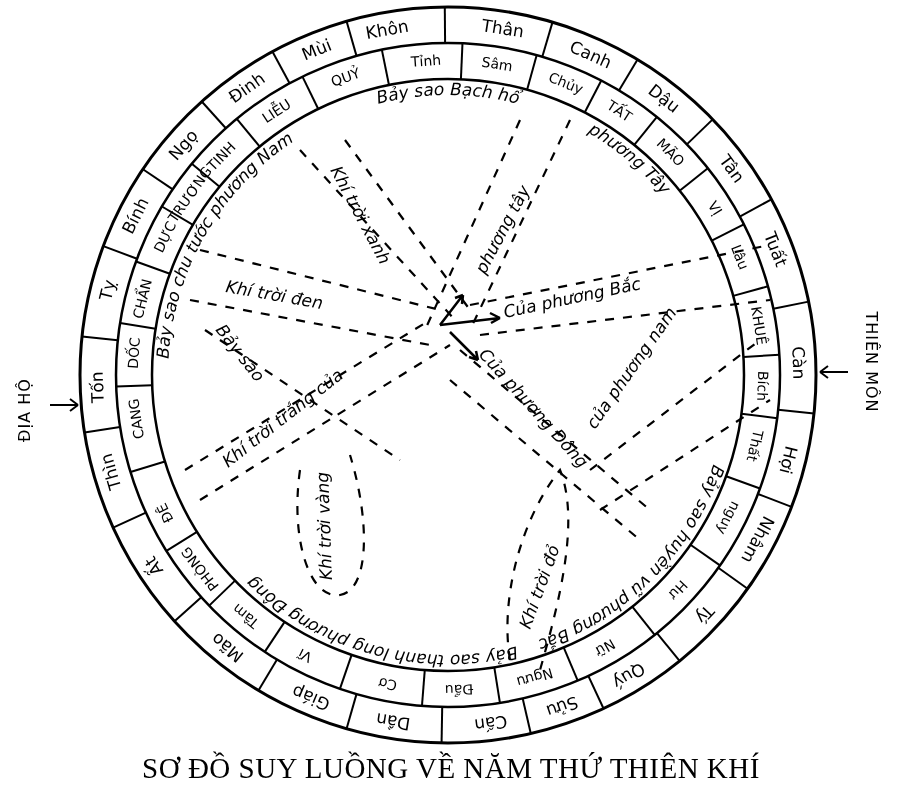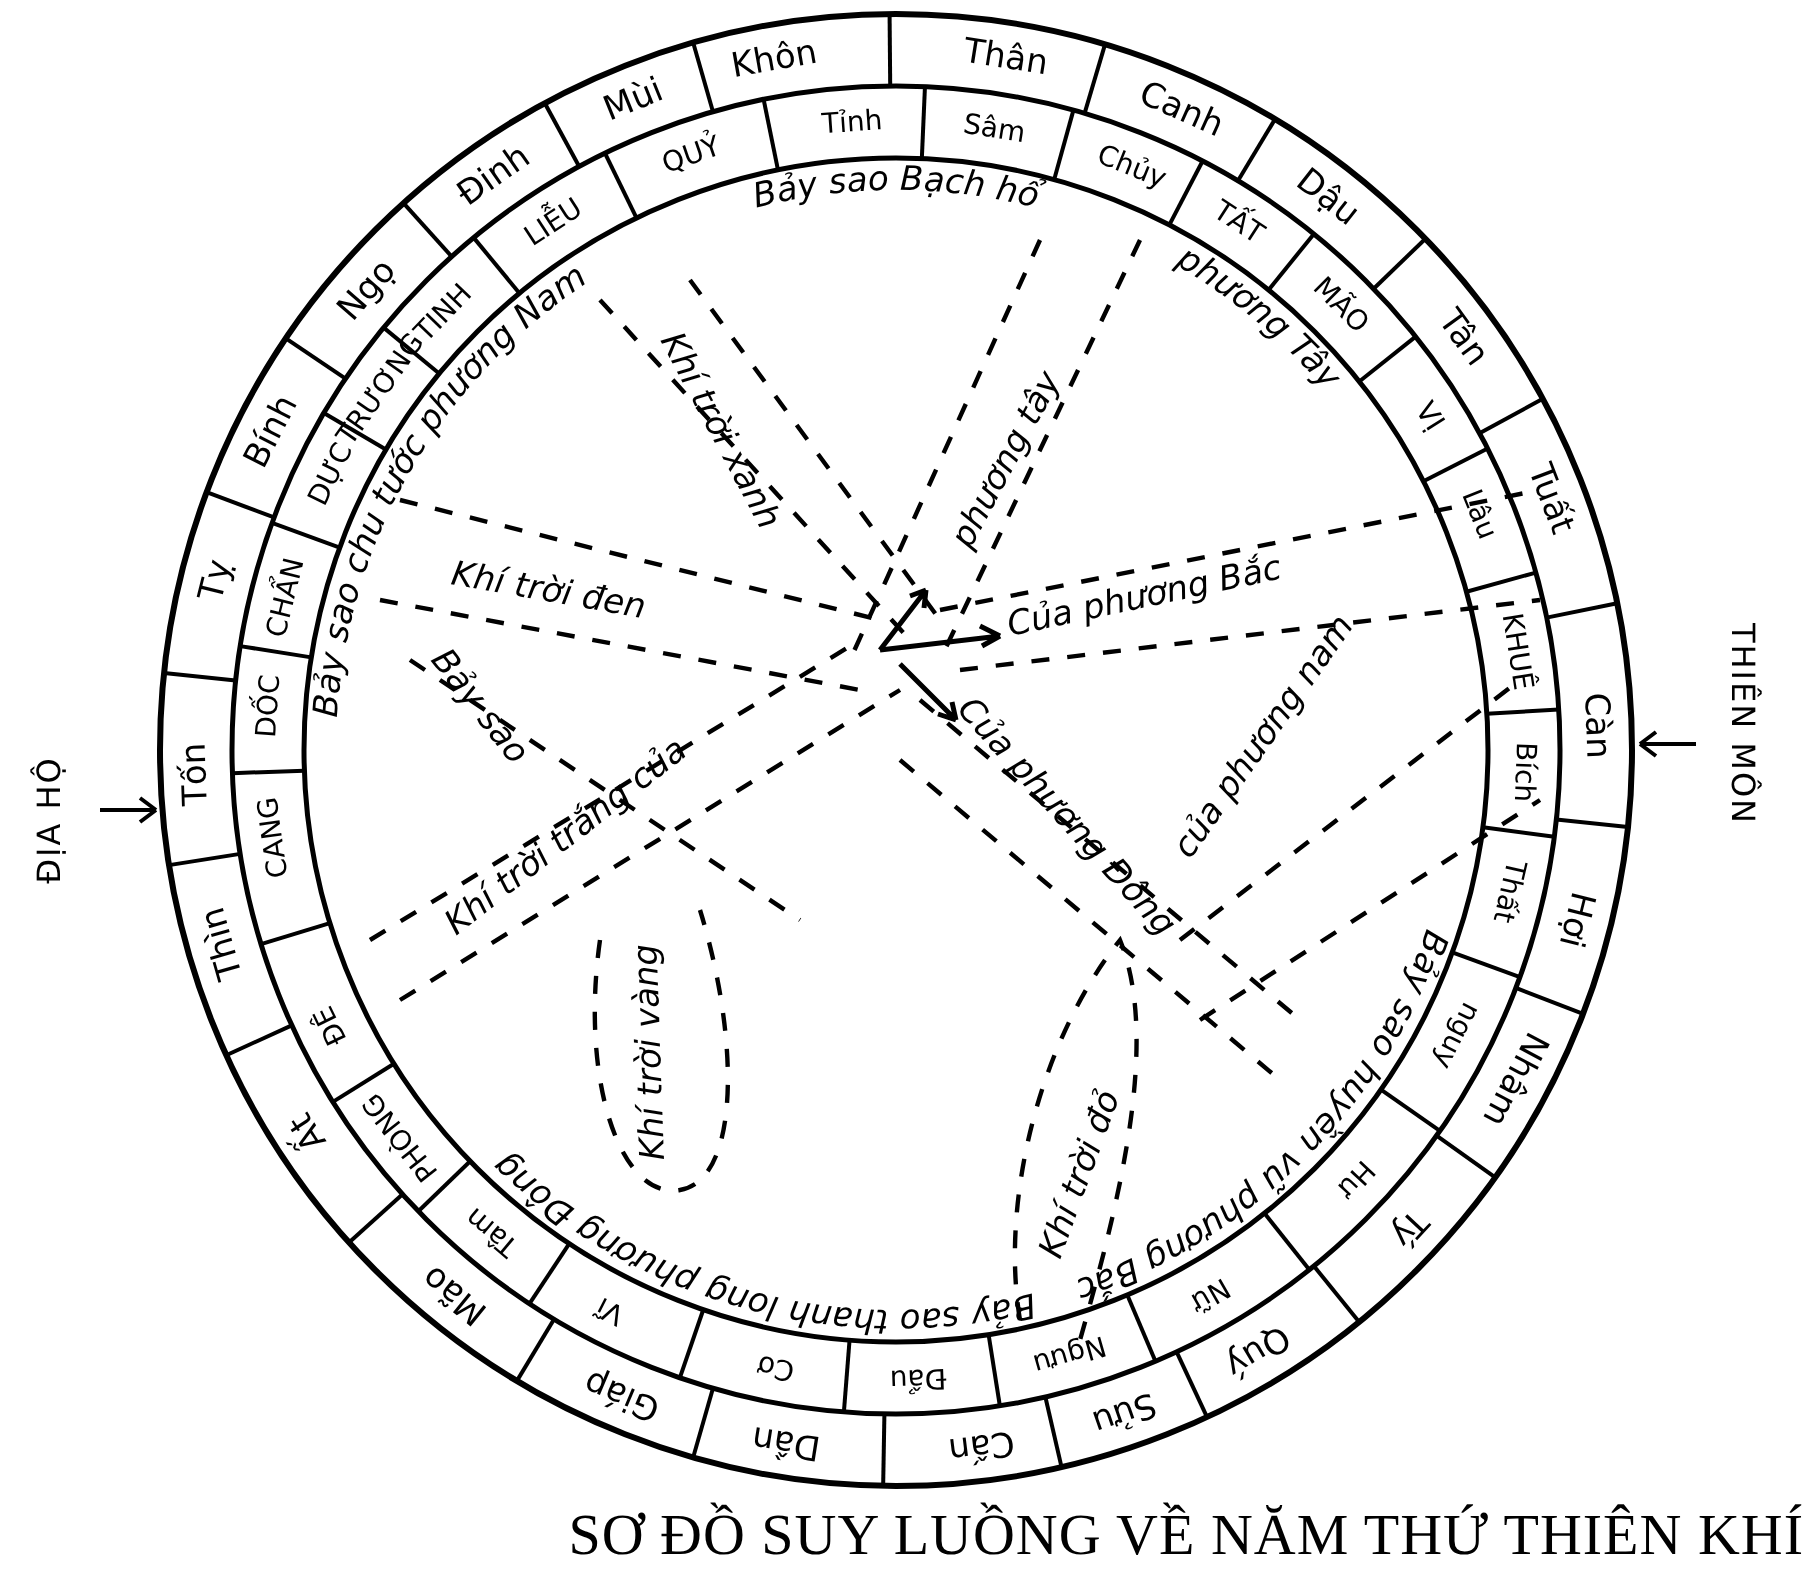--- a/index.html
+++ b/index.html
@@ -2,21 +2,21 @@
 <html><head>
 <meta charset="utf-8">
 <style>
   html,body{margin:0;padding:0;background:#fff;}
   body{width:902px;height:796px;position:relative;overflow:hidden;font-family:"DejaVu Sans",sans-serif;color:#000;}
   svg{position:absolute;left:0;top:0;}
   .ring-label{font-family:"DejaVu Sans",sans-serif;font-size:17px;fill:#000;}
   .mid-label{font-family:"DejaVu Sans",sans-serif;font-size:14px;fill:#000;}
   .note{font-family:"DejaVu Sans",sans-serif;font-style:italic;font-size:17px;fill:#000;}
   .side{font-family:"DejaVu Sans",sans-serif;font-size:16px;fill:#000;letter-spacing:1px;}
-  .caption{position:absolute;left:0;width:902px;top:752px;text-align:right;font-family:"Liberation Serif",serif;font-size:29px;letter-spacing:0.5px;}
+  .caption{position:absolute;left:0;width:902px;top:752px;text-align:center;font-family:"Liberation Serif",serif;font-size:29px;letter-spacing:0.5px;}
 </style>
 </head>
 <body>
 
 <svg id="diagram" width="902" height="796" viewBox="0 0 902 796" xmlns="http://www.w3.org/2000/svg">
   <g fill="none" stroke="#000">
     <circle cx="448" cy="375" r="368" stroke-width="3"></circle>
     <circle cx="448" cy="375" r="332" stroke-width="2.5"></circle>
     <circle cx="448" cy="375" r="296" stroke-width="2.5"></circle>
   </g>

